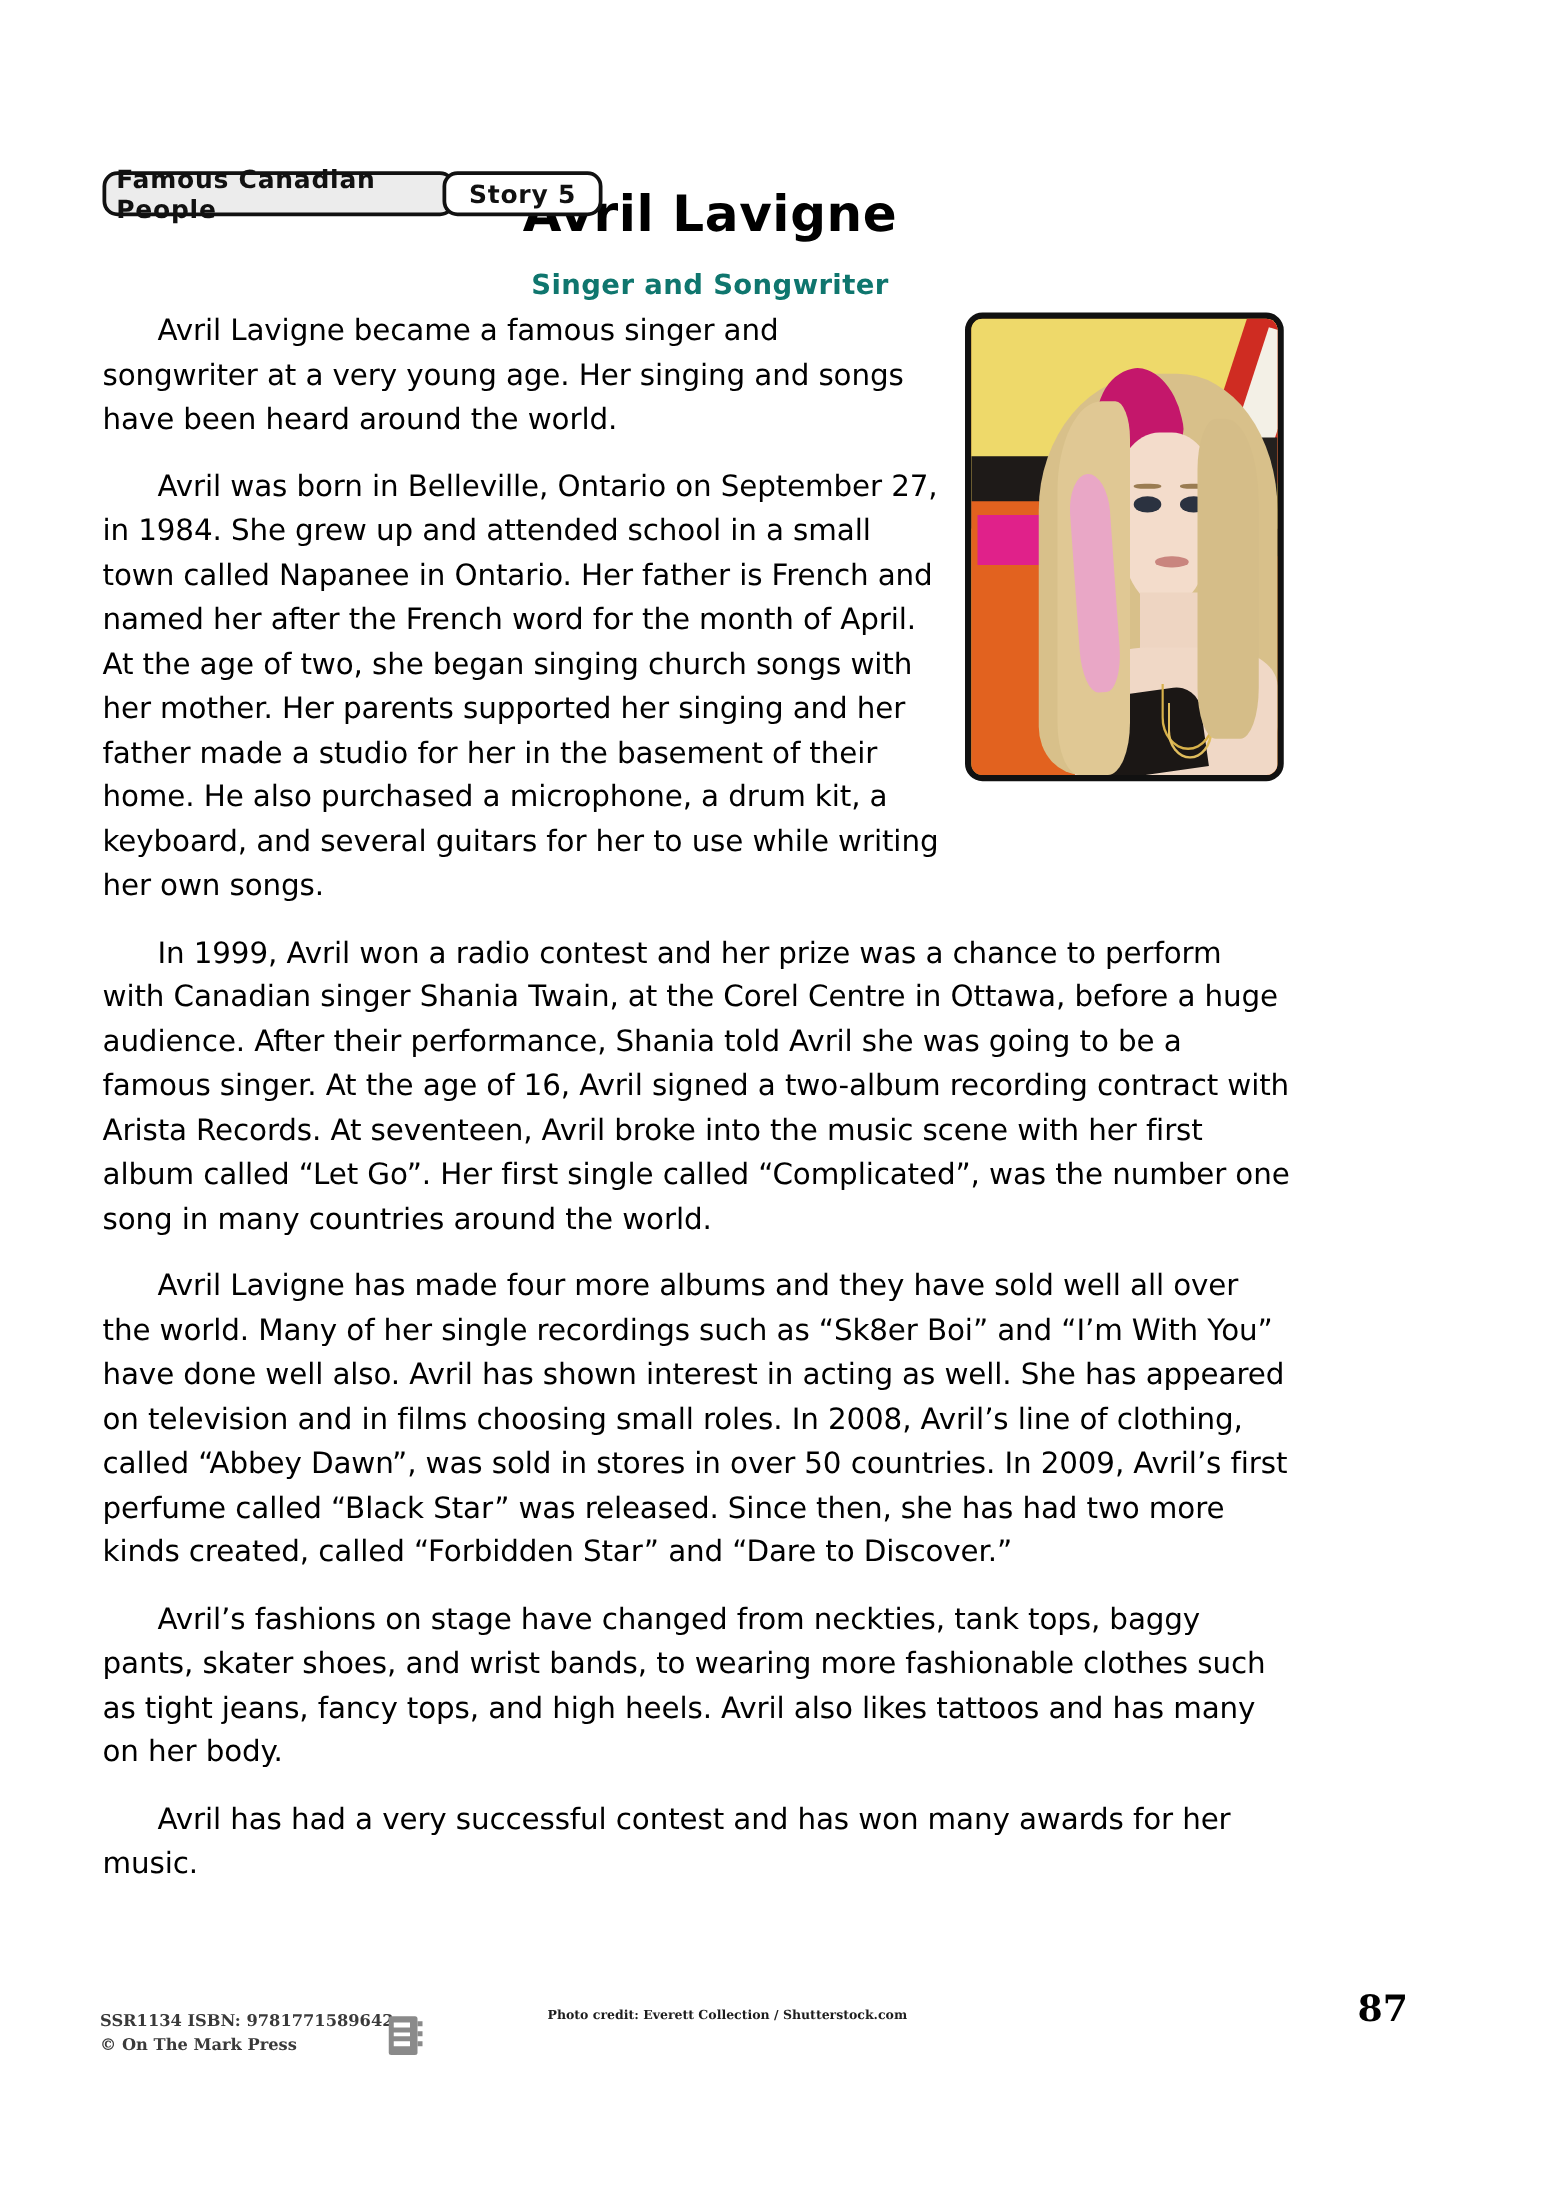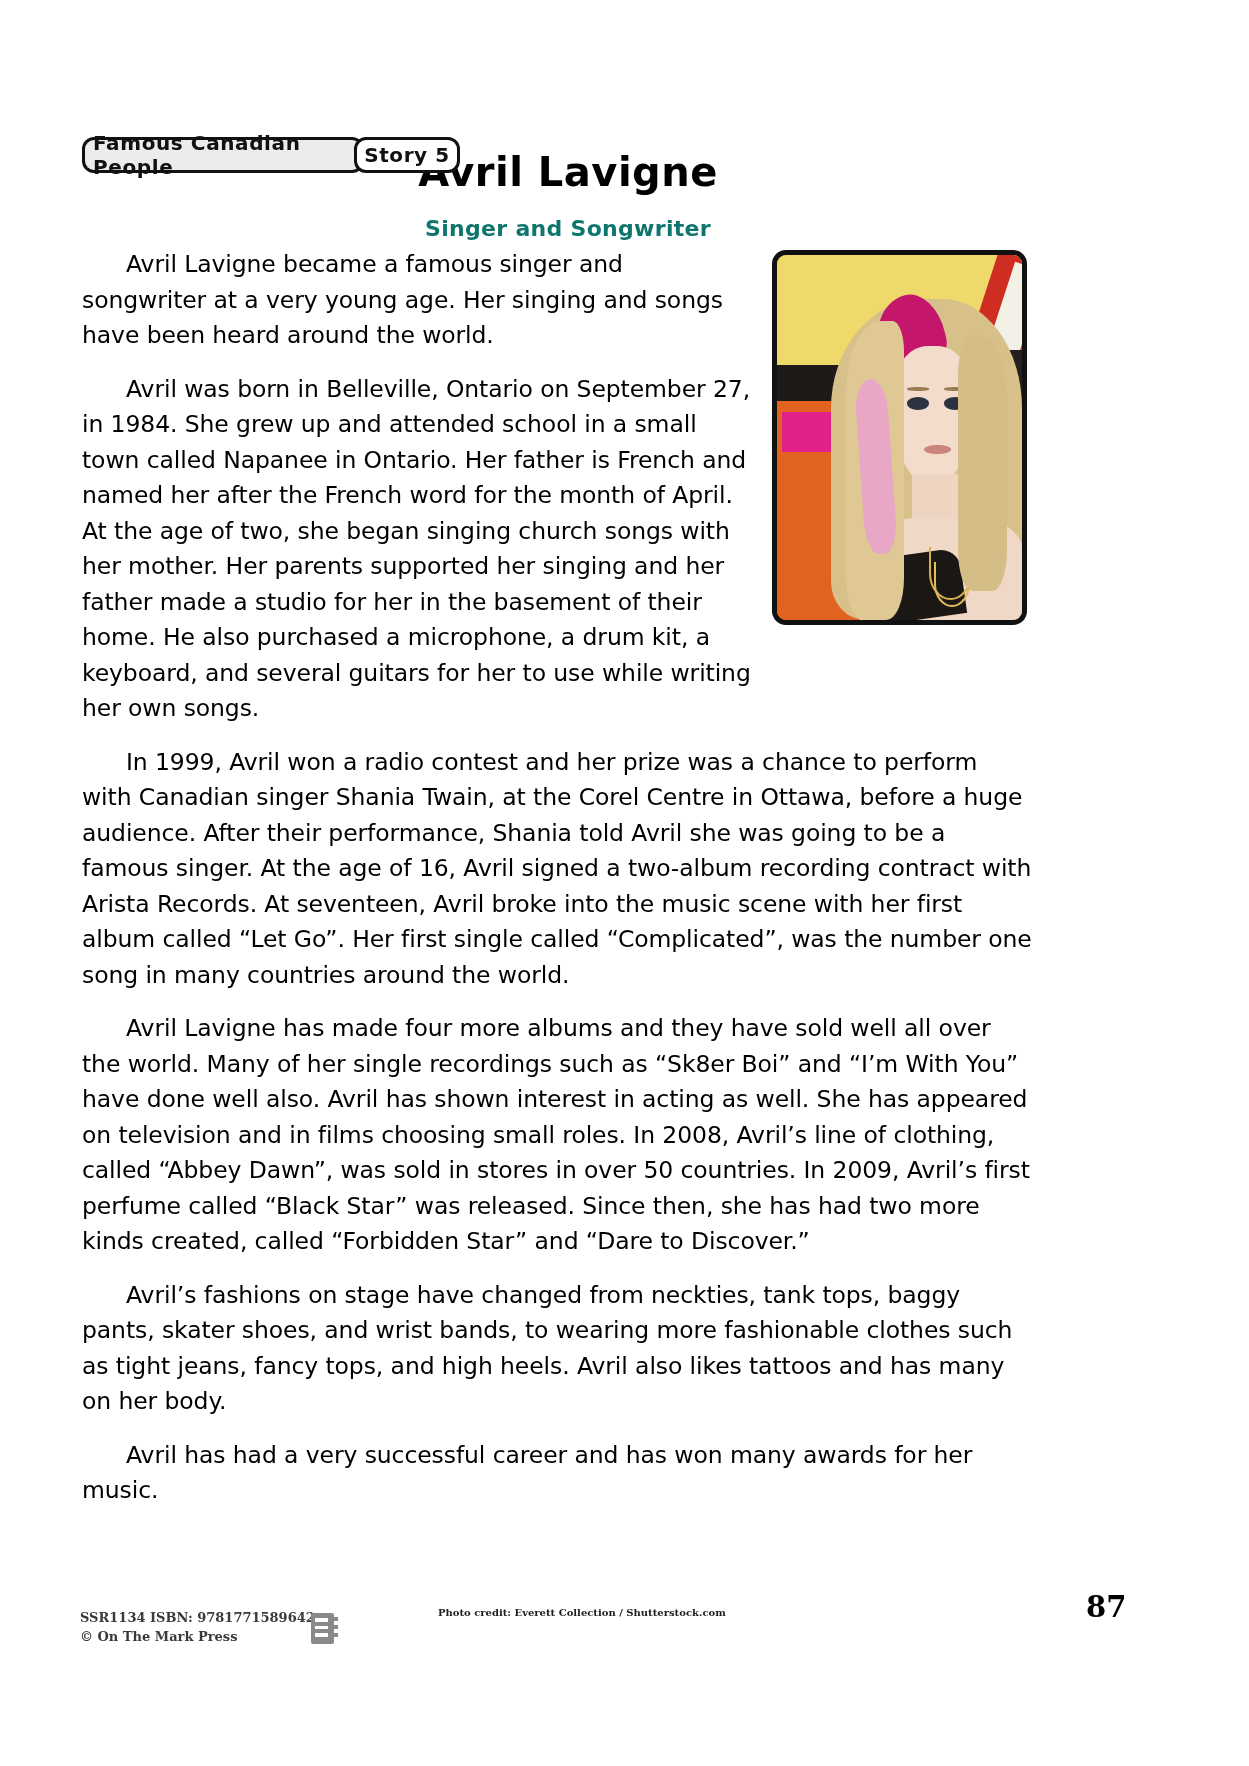--- a/index.html
+++ b/index.html
@@ -47,21 +47,21 @@
     box-sizing: border-box;
     height: 36px;
   }
   .tab-series {
     background: #ececec;
     width: 282px;
     padding: 0 8px;
   }
   .tab-story {
     background: #ffffff;
-    width: 106px;
+    width: 128px;
     margin-left: -10px;
     position: relative;
     z-index: 2;
   }
 
   
   .title-block {
     position: absolute;
     left: 3px;
     top: 148px;
@@ -346,21 +346,21 @@
       <div class="hair-front2"></div>
     </div>
   </div>
 
   <div class="article">
     <p class="para narrow">Avril Lavigne became a famous singer and songwriter at a very young age. Her singing and songs have been heard around the world.</p>
     <p class="para narrow">Avril was born in Belleville, Ontario on September 27, in 1984. She grew up and attended school in a small town called Napanee in Ontario. Her father is French and named her after the French word for the month of April. At the age of two, she began singing church songs with her mother. Her parents supported her singing and her father made a studio for her in the basement of their home. He also purchased a microphone, a drum kit, a keyboard, and several guitars for her to use while writing her own songs.</p>
     <p class="para">In 1999, Avril won a radio contest and her prize was a chance to perform with Canadian singer Shania Twain, at the Corel Centre in Ottawa, before a huge audience. After their performance, Shania told Avril she was going to be a famous singer. At the age of 16, Avril signed a two-album recording contract with Arista Records. At seventeen, Avril broke into the music scene with her first album called “Let Go”. Her first single called “Complicated”, was the number one song in many countries around the world.</p>
     <p class="para">Avril Lavigne has made four more albums and they have sold well all over the world. Many of her single recordings such as “Sk8er Boi” and “I’m With You” have done well also. Avril has shown interest in acting as well. She has appeared on television and in films choosing small roles. In 2008, Avril’s line of clothing, called “Abbey Dawn”, was sold in stores in over 50 countries. In 2009, Avril’s first perfume called “Black Star” was released. Since then, she has had two more kinds created, called “Forbidden Star” and “Dare to Discover.”</p>
     <p class="para">Avril’s fashions on stage have changed from neckties, tank tops, baggy pants, skater shoes, and wrist bands, to wearing more fashionable clothes such as tight jeans, fancy tops, and high heels. Avril also likes tattoos and has many on her body.</p>
-    <p class="para">Avril has had a very successful career and has won many awards for her music.</p>
+    <p class="para">Avril has had a very successful contest and has won many awards for her music.</p>
   </div>
 
   <div class="footer-left">
     <div>SSR1134   ISBN: 9781771589642</div>
     <div>© On The Mark Press</div>
   </div>
 
   <div class="footer-icon">
     <svg viewBox="0 0 30 34" width="30" height="34" aria-hidden="true">
       <rect x="1" y="1" width="23" height="31" rx="2" fill="#8a8a8a"></rect>

